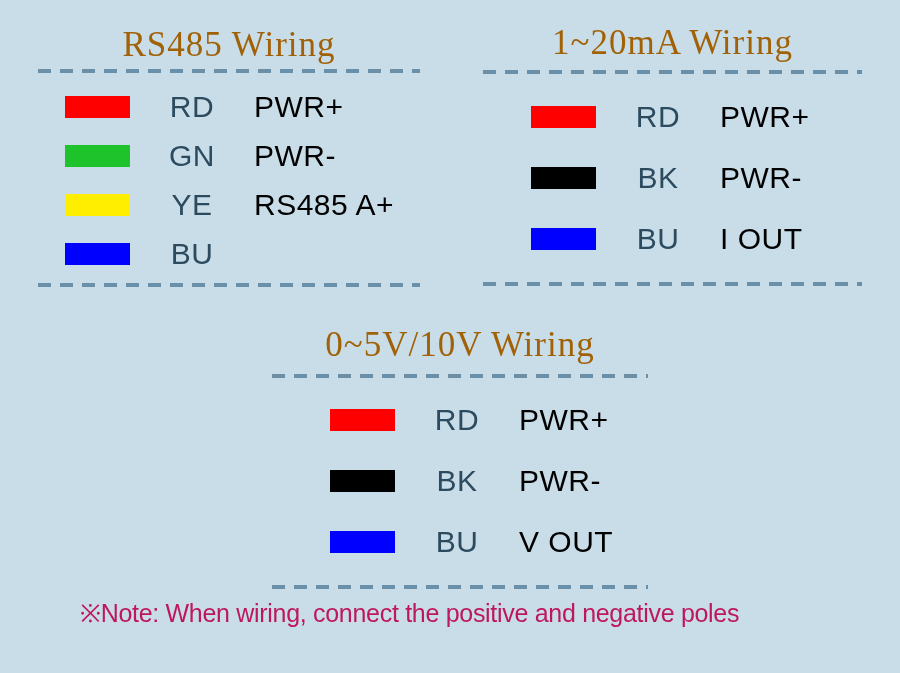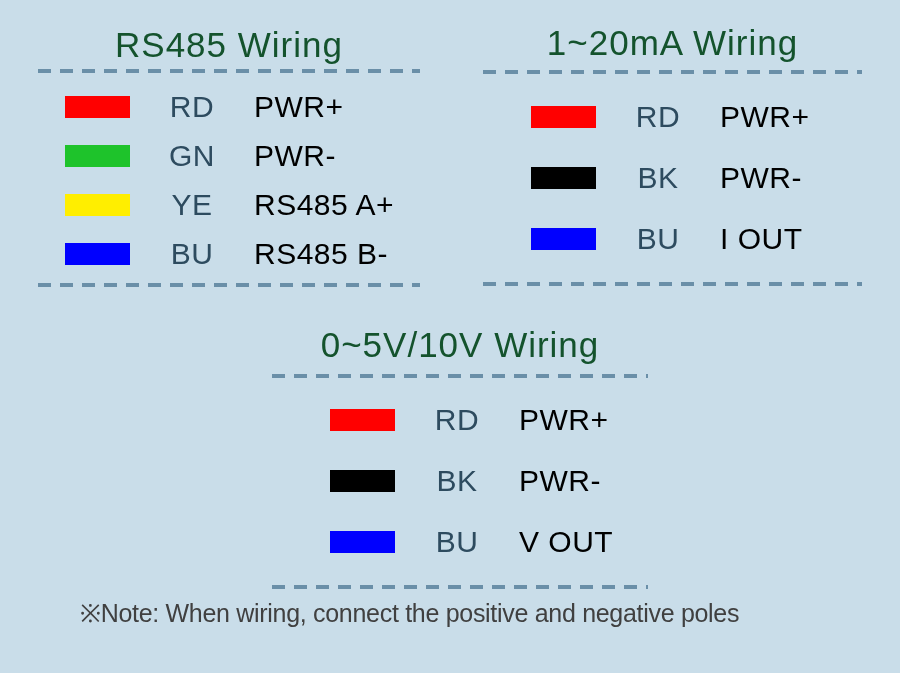--- a/index.html
+++ b/index.html
@@ -9,24 +9,25 @@
     height: 673px;
     background: #c9dde9;
     font-family: "Liberation Sans", sans-serif;
     overflow: hidden;
   }
   .panel { position: absolute; }
   .panel-title {
     display: flex;
     align-items: center;
     justify-content: center;
-    color: #14532d;
+    color: #a16207;
     font-size: 35px;
     letter-spacing: 1px;
     white-space: nowrap;
+    font-family: Liberation Serif, serif;
   }
   .divider {
     position: absolute;
     left: 0;
     right: 0;
     height: 4px;
     background: repeating-linear-gradient(to right, #6a8fa8 0 13px, transparent 13px 22px);
   }
   .rows { position: absolute; left: 0; right: 0; }
   .wire-row {
@@ -67,21 +68,21 @@
   #panel-05v .panel-title { height: 46px; }
   #panel-05v .divider-top { top: 52px; }
   #panel-05v .rows { top: 67px; }
   #panel-05v .wire-row { height: 61px; padding-left: 58px; }
   #panel-05v .divider-bottom { top: 263px; }
   
   .note {
     position: absolute;
     left: 80px;
     top: 596px;
-    color: #404040;
+    color: #be185d;
     font-size: 25px;
     line-height: 35px;
     letter-spacing: -0.3px;
     white-space: nowrap;
   }
 </style>
 </head>
 <body>
 
 <div class="canvas">
@@ -101,21 +102,20 @@
         <span class="wire-func">PWR-</span>
       </div>
       <div class="wire-row">
         <span class="swatch" style="background-color: rgb(255, 238, 0);"></span>
         <span class="wire-code">YE</span>
         <span class="wire-func">RS485 A+</span>
       </div>
       <div class="wire-row">
         <span class="swatch" style="background-color: rgb(0, 0, 255);"></span>
         <span class="wire-code">BU</span>
-        <span class="wire-func">RS485 B-</span>
       </div>
     </div>
     <div class="divider divider-bottom"></div>
   </div>
 
   <div class="panel" id="panel-420ma">
     <div class="panel-title">1~20mA Wiring</div>
     <div class="divider divider-top"></div>
     <div class="rows">
       <div class="wire-row">

